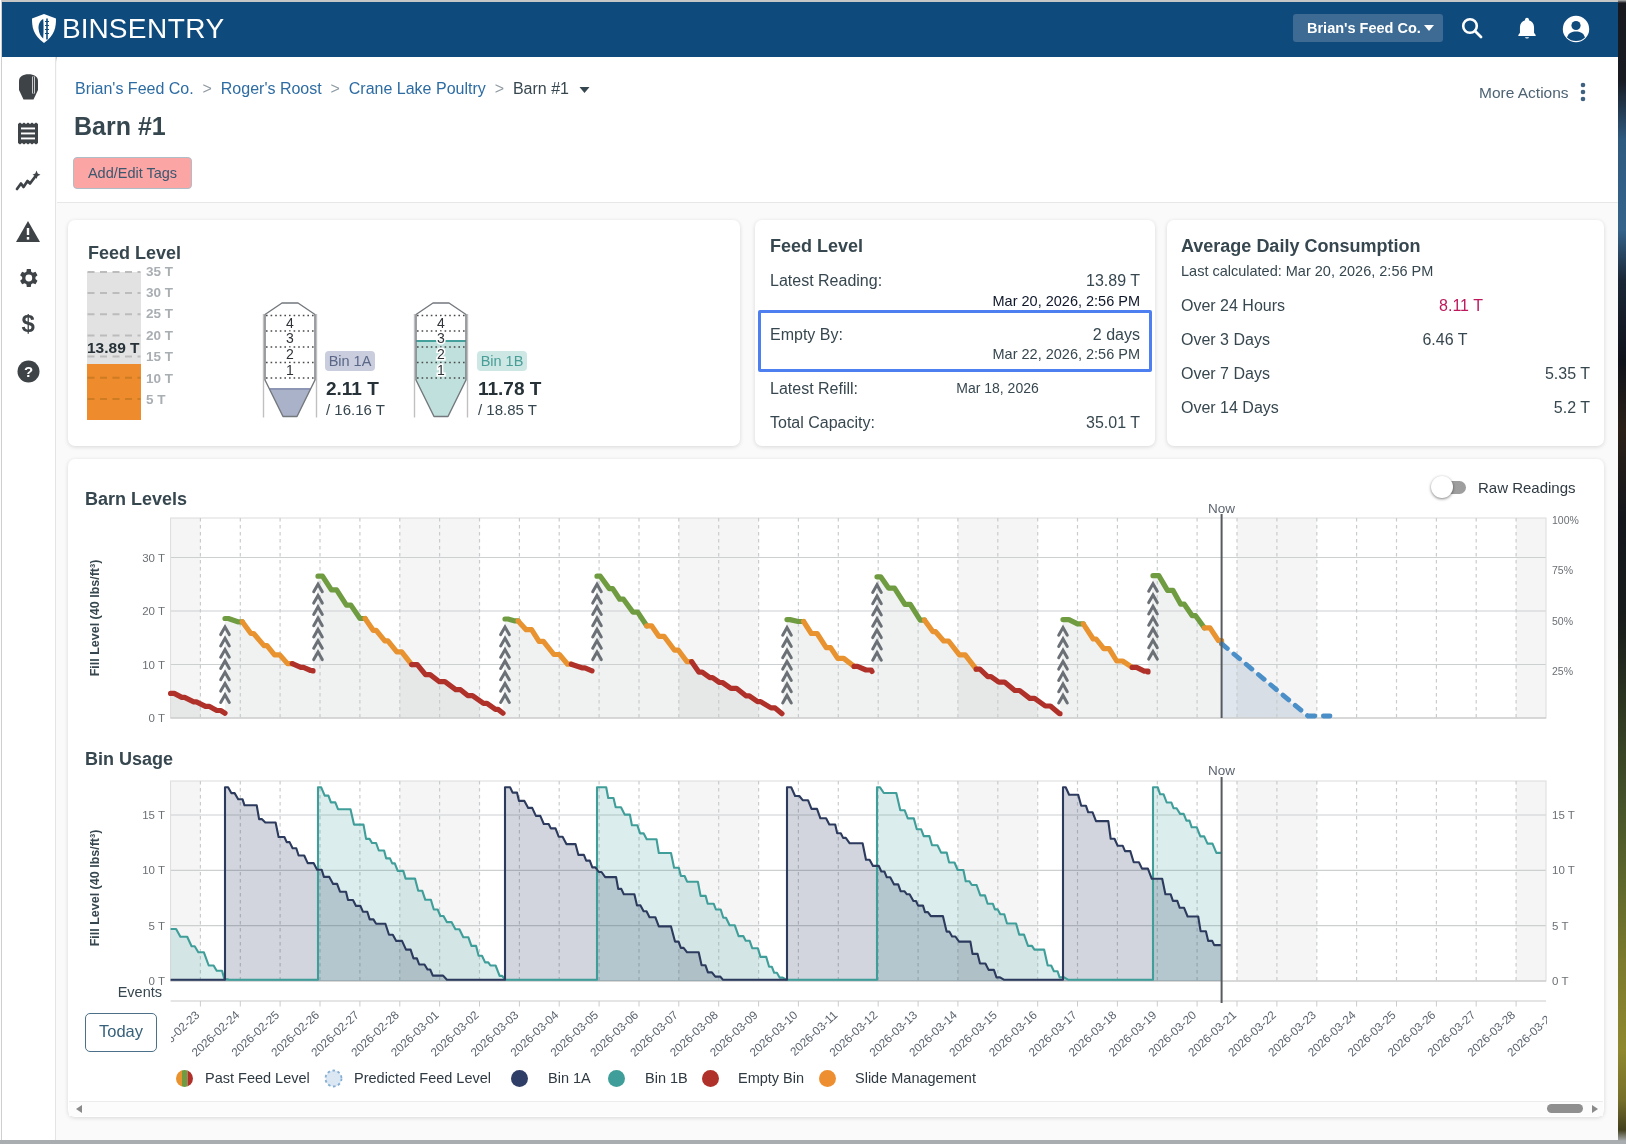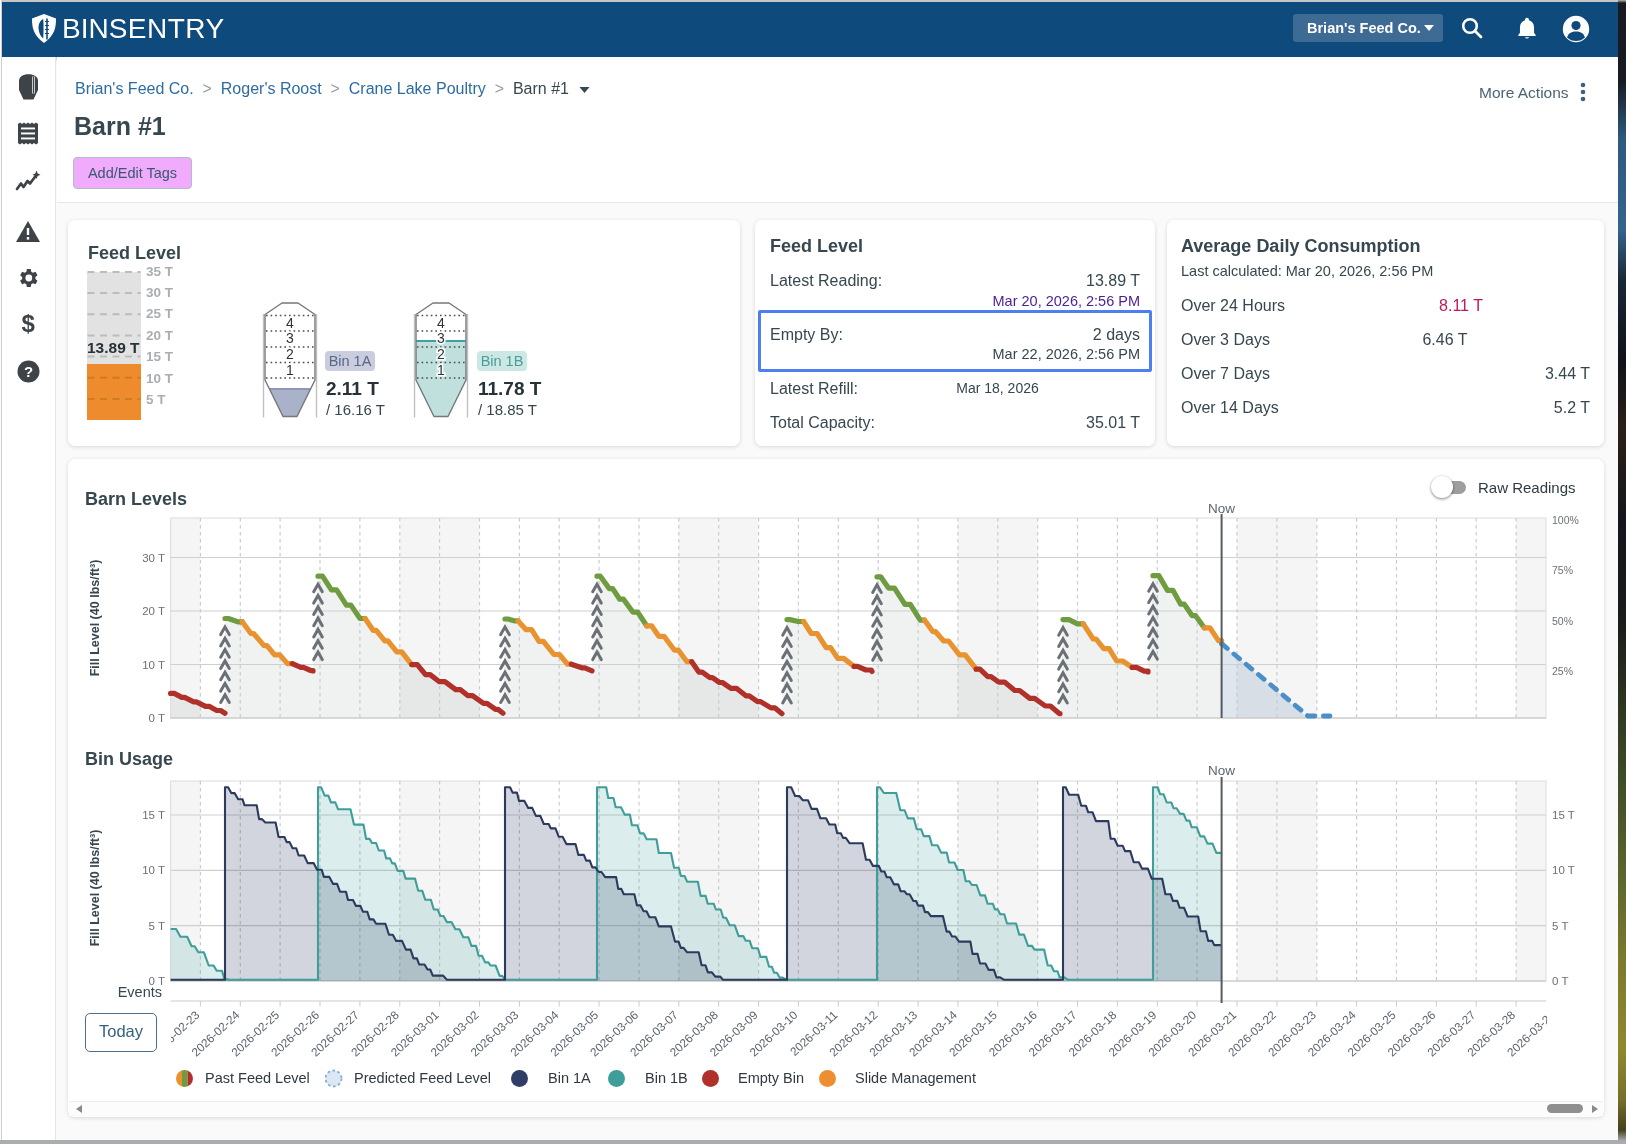--- a/index.html
+++ b/index.html
@@ -71,21 +71,21 @@
  <circle cx="11.5" cy="11.5" r="11" fill="#3e4347"></circle>
  <text x="11.5" y="17" text-anchor="middle" font-size="15" font-weight="bold" fill="#fff" font-family="Liberation Sans,sans-serif">?</text>
 </svg>
 
 <div class="abs" style="left:57px;top:57px;width:1561px;height:146px;background:#fff;border-bottom:1px solid #e7e7e7"></div>
 <div class="abs" style="left:75px;top:80px;font-size:16px;color:#2d6ca3">Brian's Feed Co.<span style="color:#8f9aa3">&nbsp;&nbsp;&gt;&nbsp;&nbsp;</span>Roger's Roost<span style="color:#8f9aa3">&nbsp;&nbsp;&gt;&nbsp;&nbsp;</span>Crane Lake Poultry<span style="color:#8f9aa3">&nbsp;&nbsp;&gt;&nbsp;&nbsp;</span><span style="color:#37474f">Barn #1</span>
 <svg style="display:inline-block;margin-left:6px" width="11" height="8">
       <path d="M0.5 1 L5.5 7 L10.5 1 Z" fill="#37474f"></path>
     </svg></div>
 <div class="abs" style="left:74px;top:112px;font-size:25px;font-weight:bold;color:#37474f">Barn #1</div>
-<div class="abs" style="left:73px;top:157px;width:119px;height:32px;border:1px solid #aebdc6;border-radius:4px;background:#f0abfc">
+<div class="abs" style="left:73px;top:157px;width:119px;height:32px;border:1px solid #aebdc6;border-radius:4px;background:#fca5a5">
  <div style="text-align:center;margin-top:7px;font-size:14.5px;color:#3b586f">Add/Edit Tags</div>
   </div>
 <div class="abs" style="left:1479px;top:84px;font-size:15.5px;color:#4d6373">More Actions</div>
 <svg class="abs" style="left:1578px;top:81px" width="10" height="22">
     <circle cx="5" cy="4" r="2.3" fill="#3f6180"></circle>
     <circle cx="5" cy="11" r="2.3" fill="#3f6180"></circle>
     <circle cx="5" cy="18" r="2.3" fill="#3f6180"></circle>
   </svg>
 
 <div class="card" style="left:68px;top:220px;width:672px;height:226px"></div>
@@ -96,38 +96,38 @@
 <div class="abs" style="left:325px;top:351px;width:50px;height:20px;background:#c9cdde;border-radius:4px;text-align:center;font-size:14.5px;line-height:20px;color:#5a6787;z-index:6">Bin 1A</div>
 <div class="abs" style="left:477px;top:351px;width:50px;height:20px;background:#cde8e4;border-radius:4px;text-align:center;font-size:14.5px;line-height:20px;color:#4a9e98;z-index:6">Bin 1B</div>
 <div class="abs" style="left:326px;top:378px;font-size:19px;font-weight:bold;color:#263238;z-index:6">2.11 T</div>
 <div class="abs" style="left:326px;top:401px;font-size:15px;color:#37474f;z-index:6">/ 16.16 T</div>
 <div class="abs" style="left:478px;top:378px;font-size:19px;font-weight:bold;color:#263238;z-index:6">11.78 T</div>
 <div class="abs" style="left:478px;top:401px;font-size:15px;color:#37474f;z-index:6">/ 18.85 T</div>
 
 <div class="abs ct" style="left:770px;top:236px">Feed Level</div>
 <div class="abs" style="left:770px;top:272px;font-size:16px;color:#37474f">Latest Reading:</div>
 <div class="abs" style="left:855px;top:272px;width:285px;text-align:right;font-size:16px;color:#37474f">13.89 T</div>
-<div class="abs" style="left:855px;top:293px;width:285px;text-align:right;font-size:14.5px;color:#4c1d95">Mar 20, 2026, 2:56 PM</div>
+<div class="abs" style="left:855px;top:293px;width:285px;text-align:right;font-size:14.5px;color:#0f172a">Mar 20, 2026, 2:56 PM</div>
 <div class="abs" style="left:758px;top:310px;width:394px;height:62px;border:3px solid #4e7ff0;border-radius:2px"></div>
 <div class="abs" style="left:770px;top:326px;font-size:16px;color:#37474f">Empty By:</div>
 <div class="abs" style="left:855px;top:326px;width:285px;text-align:right;font-size:16px;color:#37474f">2 days</div>
 <div class="abs" style="left:855px;top:346px;width:285px;text-align:right;font-size:14.5px;color:#37474f">Mar 22, 2026, 2:56 PM</div>
 <div class="abs" style="left:770px;top:380px;font-size:16px;color:#37474f">Latest Refill:</div>
 <div class="abs" style="left:855px;top:380px;width:285px;text-align:center;font-size:14px;color:#37474f">Mar 18, 2026</div>
 <div class="abs" style="left:770px;top:414px;font-size:16px;color:#37474f">Total Capacity:</div>
 <div class="abs" style="left:855px;top:414px;width:285px;text-align:right;font-size:16px;color:#37474f">35.01 T</div>
 
 <div class="abs ct" style="left:1181px;top:236px">Average Daily Consumption</div>
 <div class="abs" style="left:1181px;top:263px;font-size:14.5px;color:#37474f">Last calculated: Mar 20, 2026, 2:56 PM</div>
 <div class="abs" style="left:1181px;top:297px;font-size:16px;color:#37474f">Over 24 Hours</div>
 <div class="abs" style="left:1316px;top:297px;width:290px;text-align:center;font-size:16px;color:#be185d">8.11 T</div>
 <div class="abs" style="left:1181px;top:331px;font-size:16px;color:#37474f">Over 3 Days</div>
 <div class="abs" style="left:1300px;top:331px;width:290px;text-align:center;font-size:16px;color:#37474f">6.46 T</div>
 <div class="abs" style="left:1181px;top:365px;font-size:16px;color:#37474f">Over 7 Days</div>
-<div class="abs" style="left:1300px;top:365px;width:290px;text-align:right;font-size:16px;color:#37474f">3.44 T</div>
+<div class="abs" style="left:1300px;top:365px;width:290px;text-align:right;font-size:16px;color:#37474f">5.35 T</div>
 <div class="abs" style="left:1181px;top:399px;font-size:16px;color:#37474f">Over 14 Days</div>
 <div class="abs" style="left:1300px;top:399px;width:290px;text-align:right;font-size:16px;color:#37474f">5.2 T</div>
 
 <div class="card" style="left:68px;top:459px;width:1536px;height:658px"></div>
 <div class="abs ct" style="left:85px;top:489px;z-index:6">Barn Levels</div>
 <div class="abs ct" style="left:85px;top:749px;z-index:6">Bin Usage</div>
 <div class="abs" style="left:1432px;top:481px;width:34px;height:13px;background:#9e9e9e;border-radius:7px;z-index:6"></div>
 <div class="abs" style="left:1431px;top:476px;width:22px;height:22px;background:#fff;border-radius:50%;box-shadow:0 1px 3px rgba(0,0,0,0.5);z-index:7"></div>
 <div class="abs" style="left:1478px;top:479px;font-size:15px;color:#2f3a42;z-index:6">Raw Readings</div>
 <div class="abs" style="left:85px;top:1013px;width:72px;height:39px;border:1.5px solid #4b7088;border-radius:5px;z-index:6">

